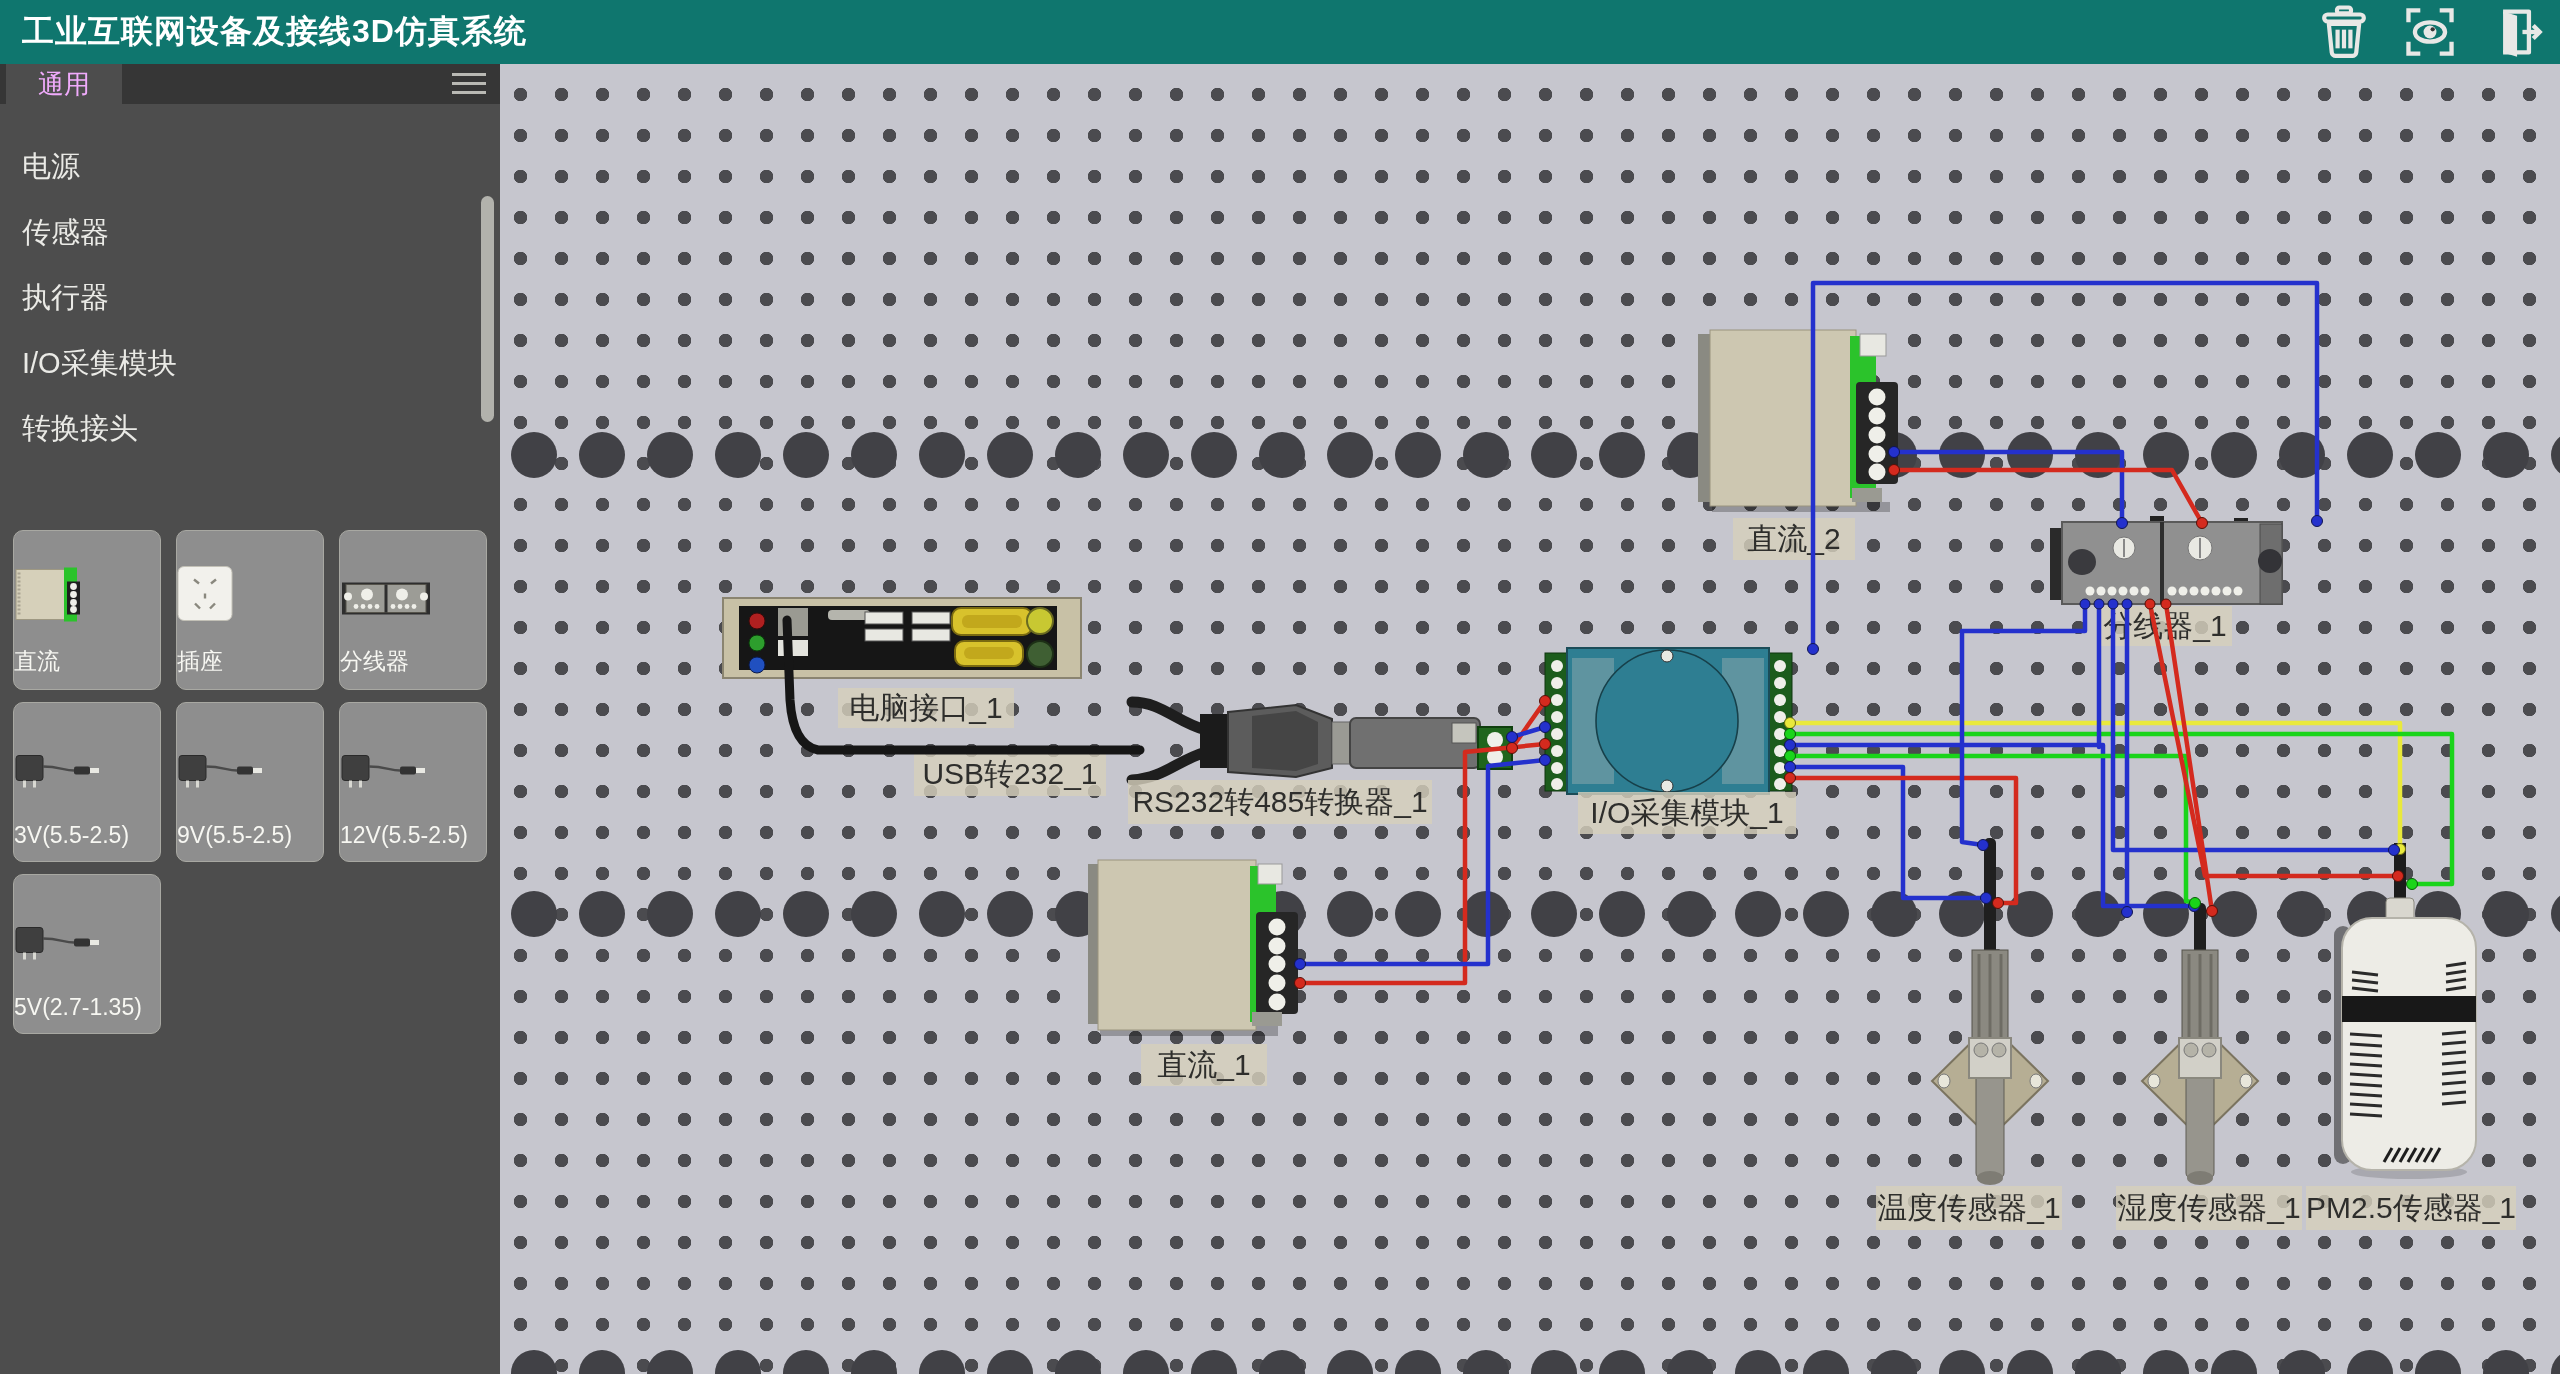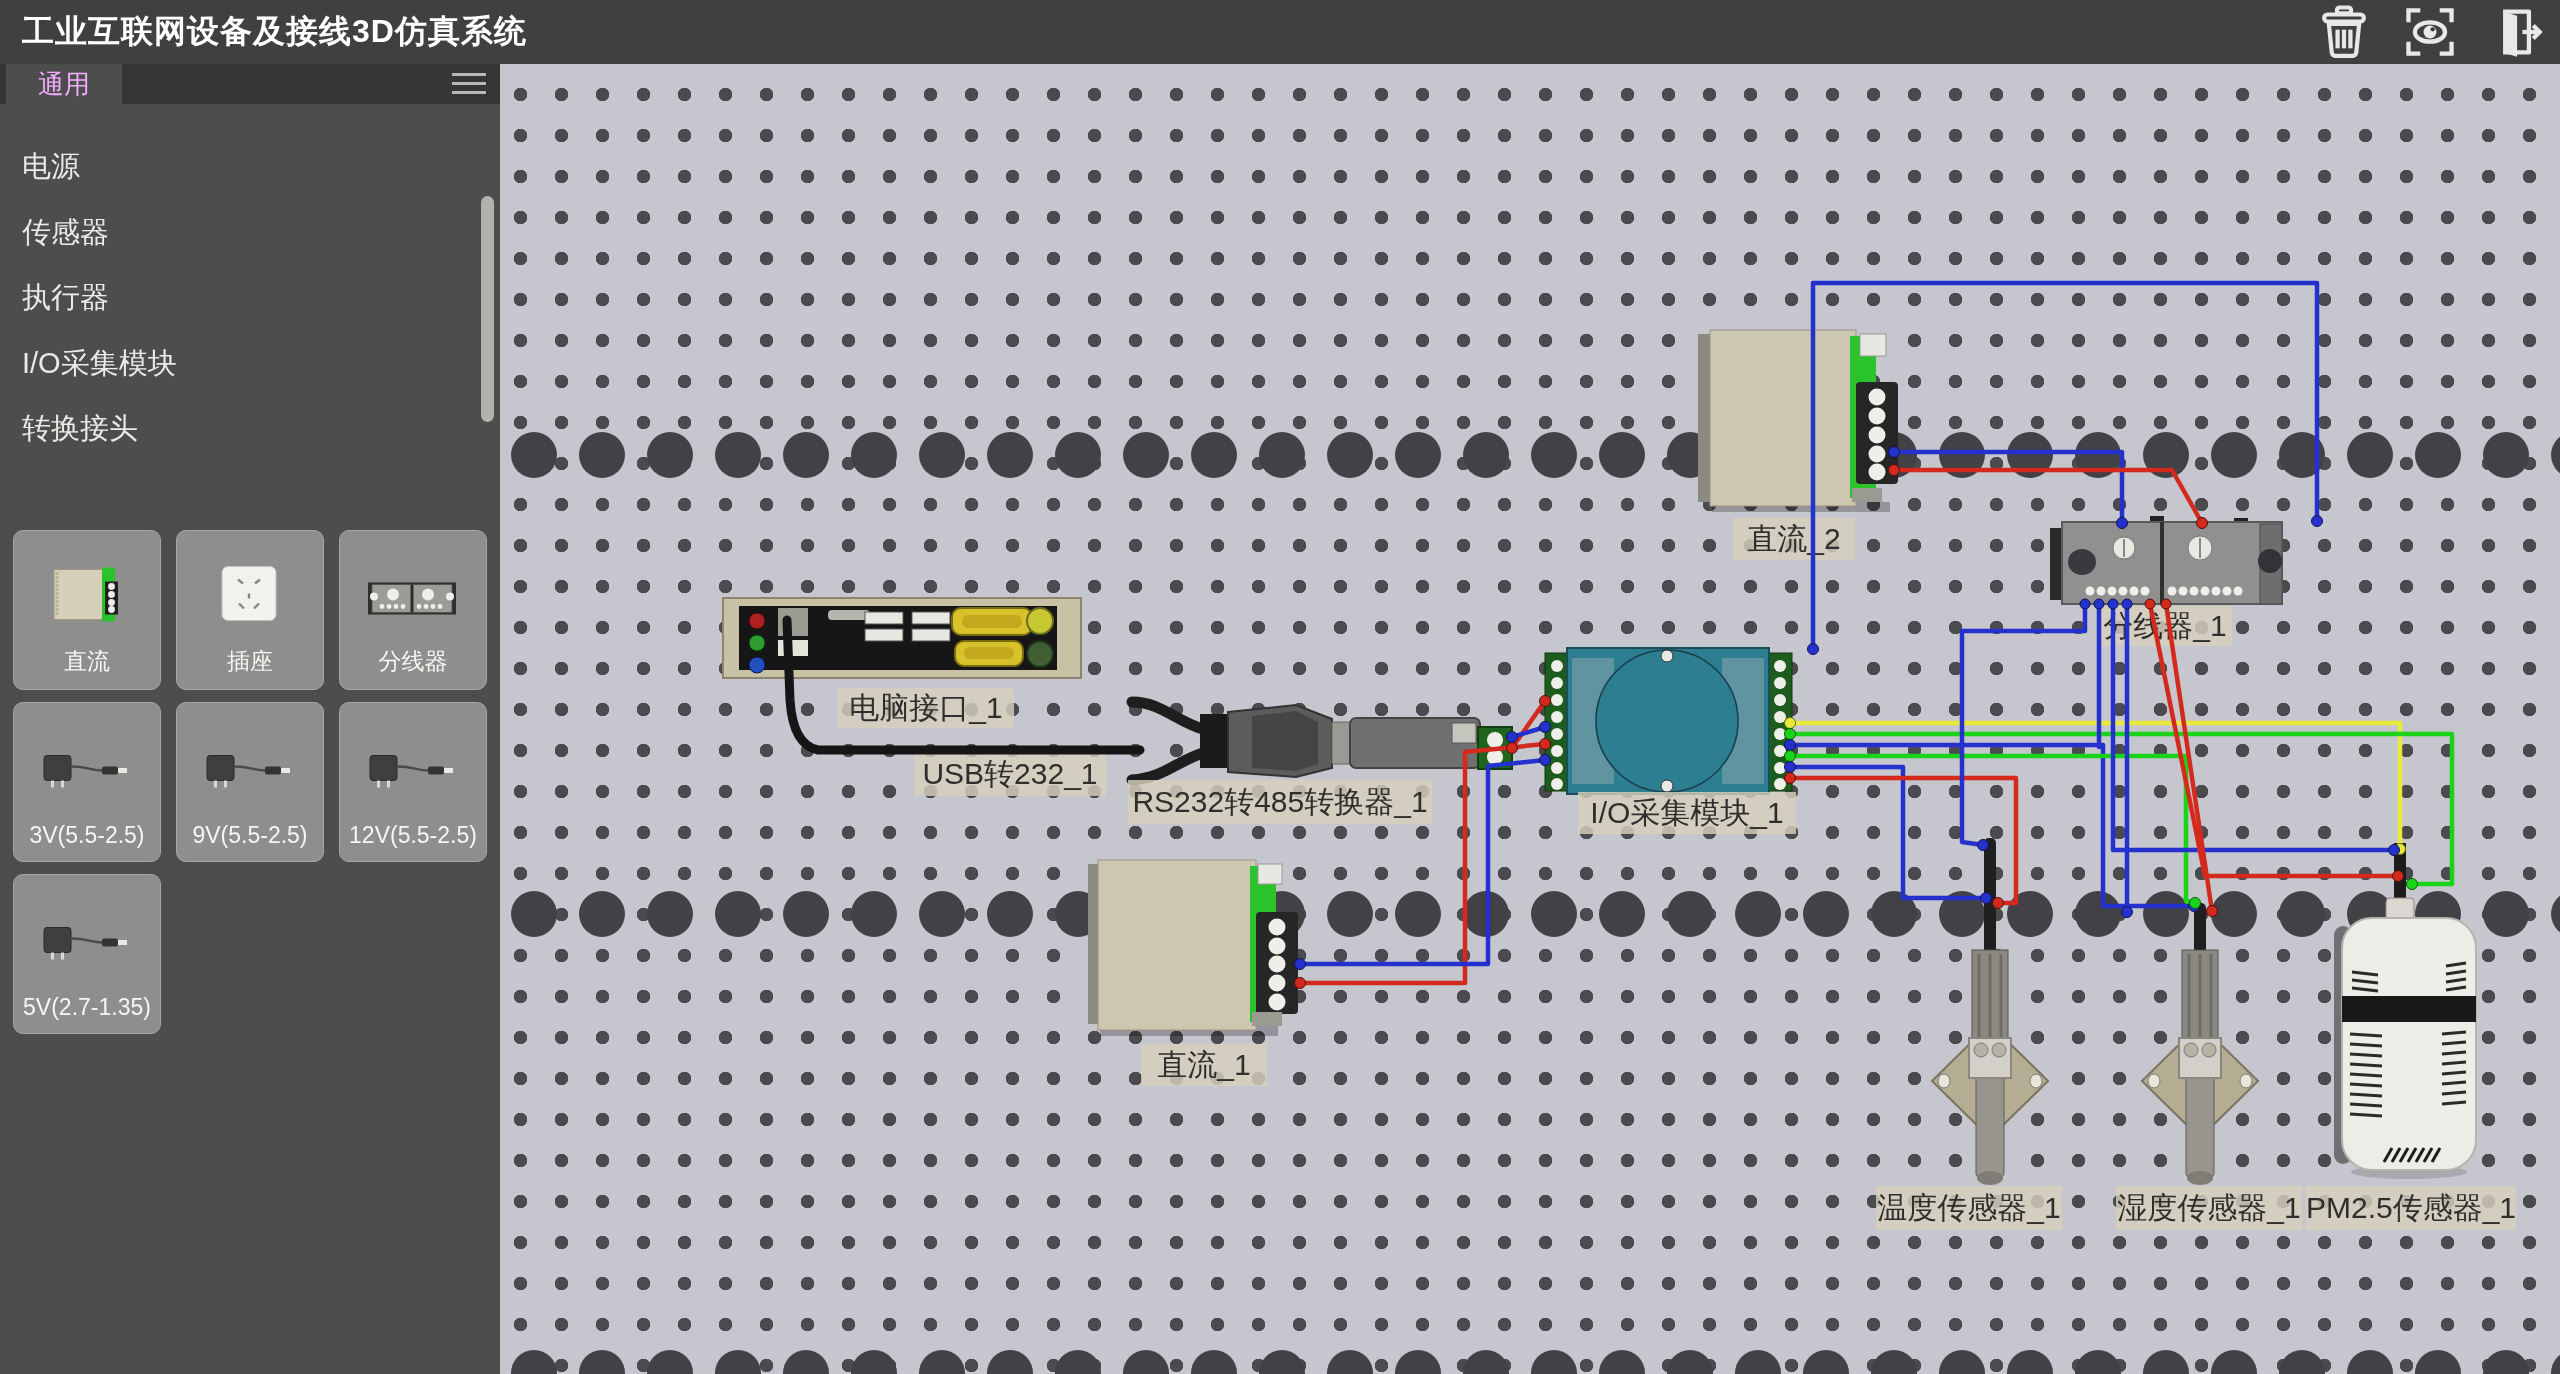--- a/index.html
+++ b/index.html
@@ -1,20 +1,20 @@
 <!DOCTYPE html>
 <html><head>
 <meta charset="utf-8">
 <style>
   html,body{margin:0;padding:0;background:#2b2b2b;}
   body{width:2560px;height:1374px;overflow:hidden;position:relative;
        font-family:"Liberation Sans","DejaVu Sans",sans-serif;}
 
   
-  .topbar{position:absolute;left:0;top:0;width:2560px;height:64px;background:#404040;
+  .topbar{position:absolute;left:0;top:0;width:2560px;height:64px;background:#0f766e;
           display:flex;align-items:center;z-index:30;}
   .title{color:#ffffff;font-size:32px;font-weight:bold;margin-left:22px;letter-spacing:1px;}
   .topbar-icons{position:absolute;right:16px;top:0;height:64px;display:flex;align-items:center;gap:30px;}
   .tool-icon{width:56px;height:56px;cursor:pointer;}
 
   
   .sidebar{position:absolute;left:0;top:64px;width:500px;height:1310px;background:#4d4d4d;z-index:20;}
   .side-header{position:absolute;left:0;top:0;width:500px;height:40px;background:#363636;}
   .side-tab{position:absolute;left:6px;top:0;width:116px;height:40px;background:#4d4d4d;
             color:#f0abfc;font-size:26px;display:flex;align-items:center;justify-content:center;}
@@ -22,21 +22,21 @@
   .hamburger div{height:3px;background:#b9b9b4;margin-bottom:6px;}
 
   .cat-list{position:absolute;left:0;top:40px;width:470px;padding:30px 0 0 22px;}
   .cat-item{height:65.5px;line-height:65.5px;color:#eaeae6;font-size:29px;cursor:pointer;white-space:nowrap;}
   .scroll-thumb{position:absolute;left:481px;top:132px;width:13px;height:226px;border-radius:7px;
                 background:#b2b2ac;}
 
   .palette{position:absolute;left:13px;top:466px;display:grid;
            grid-template-columns:148px 148px 148px;grid-auto-rows:160px;column-gap:15px;row-gap:12px;}
   .card{background:#8e8e8e;border:1px solid #a8a8a2;border-radius:10px;display:flex;
-        flex-direction:column;align-items:center;justify-content:flex-end;cursor:pointer;}
+        flex-direction:column;align-items:flex-start;justify-content:flex-end;cursor:pointer;}
   .card svg{flex:1 1 auto;margin-top:14px;}
   .card-label{color:#f7f7f2;font-size:23px;margin-bottom:12px;white-space:nowrap;}
 
   
   .canvas{position:absolute;left:500px;top:64px;width:2060px;height:1310px;background:#c6c6ce;
           background-image:radial-gradient(circle, #4b4b4f 6.5px, rgba(0,0,0,0) 7px);
           background-size:41px 41px;background-position:0px 10px;}
   .scene{position:absolute;left:0;top:0;}
 
   

